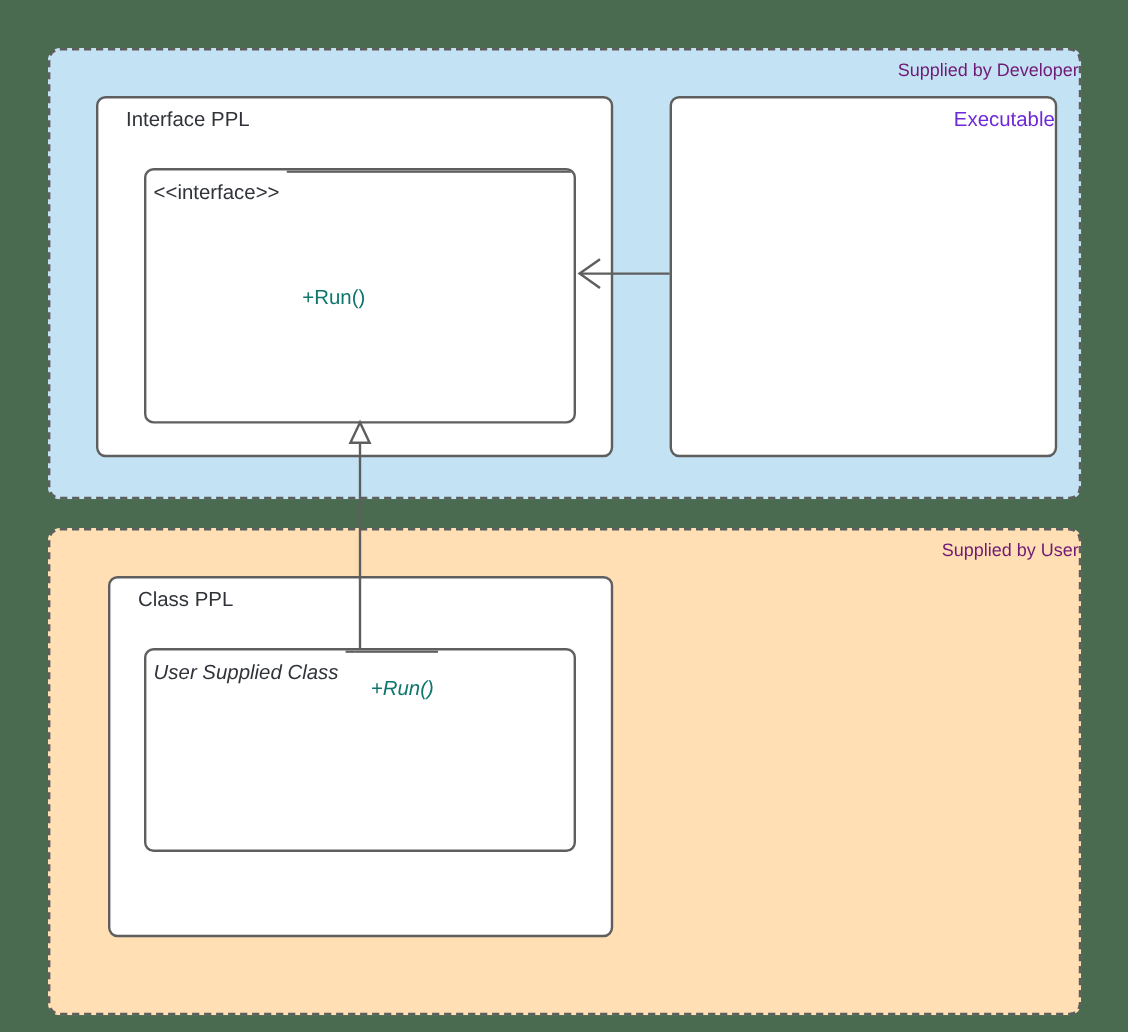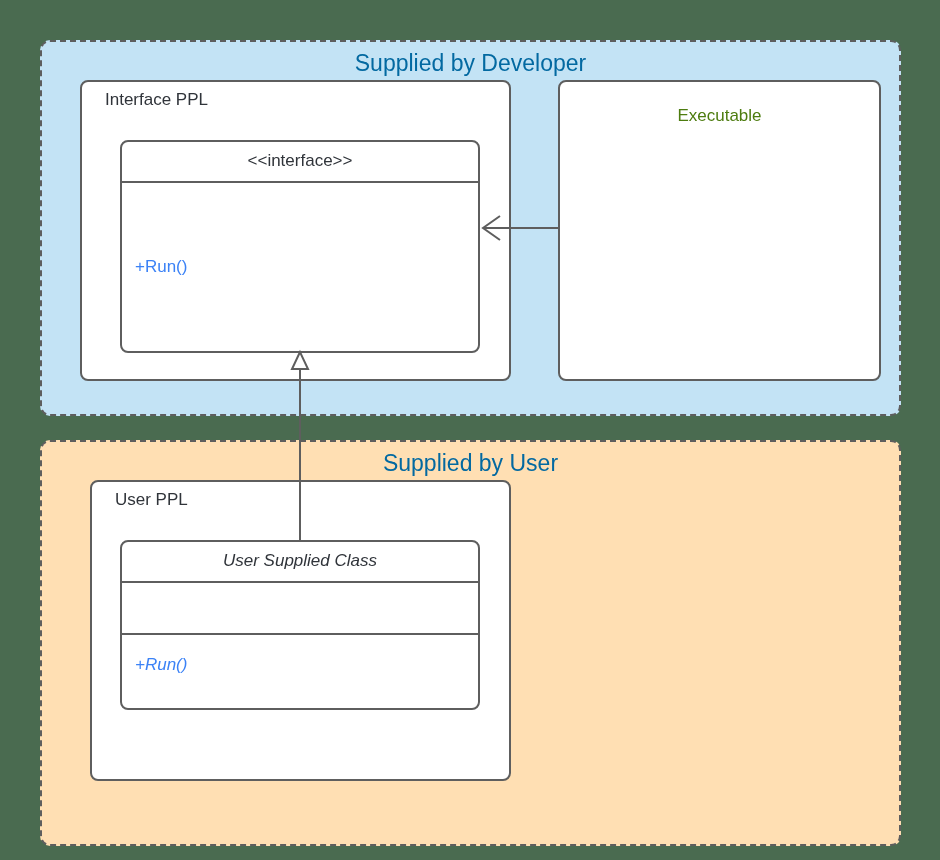--- a/index.html
+++ b/index.html
@@ -38,23 +38,23 @@
     top: 440px;
     width: 861px;
     height: 406px;
     background: #ffdfb3;
   }
   .panel-title {
     position: absolute;
     top: 8px;
     left: 0;
     width: 100%;
-    text-align: center;
-    font-size: 23px;
-    color: #0369a1;
+    text-align: right;
+    font-size: 15px;
+    color: #701a75;
     white-space: nowrap;
   }
 
   
   .package {
     position: absolute;
     box-sizing: border-box;
     background: #ffffff;
     border: 2px solid #5e5e5e;
     border-radius: 8px;
@@ -87,38 +87,37 @@
     top: 80px;
     width: 323px;
     height: 301px;
     box-sizing: border-box;
     background: #ffffff;
     border: 2px solid #5e5e5e;
     border-radius: 8px;
   }
   .box-title {
     position: absolute;
-    top: 24px;
+    top: 8px;
     left: 0;
     width: 100%;
-    text-align: center;
-    font-size: 17px;
-    color: #4d7c0f;
+    text-align: right;
+    font-size: 17px;
+    color: #6d28d9;
     white-space: nowrap;
   }
 
   
   .uml-class {
     position: absolute;
     box-sizing: border-box;
     background: #ffffff;
     border: 2px solid #5e5e5e;
     border-radius: 8px;
     display: flex;
-    flex-direction: column;
     overflow: hidden;
   }
   #class-plugin-interface {
     left: 120px;
     top: 140px;
     width: 360px;
     height: 213px;
   }
   #class-user-supplied {
     left: 120px;
@@ -137,21 +136,21 @@
   .cmp-header {
     text-align: center;
     font-size: 17px;
     color: #30343a;
     padding: 8px 6px 9px 6px;
     line-height: 1.32;
   }
   .cmp-body {
     flex: 1 1 auto;
     font-size: 17px;
-    color: #3b82f6;
+    color: #0f766e;
     padding: 0 4px;
     display: flex;
     align-items: center;
   }
   .cmp-body.empty {
     flex: 0 0 auto;
     height: 52px;
   }
   .cmp-body .member {
     padding-left: 9px;
@@ -206,21 +205,21 @@
 
   <div class="package" id="package-interface-ppl">
     <div class="package-title">Interface PPL</div>
   </div>
 
   <div id="box-executable">
     <div class="box-title">Executable</div>
   </div>
 
   <div class="package" id="package-user-ppl">
-    <div class="package-title">User PPL</div>
+    <div class="package-title">Class PPL</div>
   </div>
 
   <div class="uml-class" id="class-plugin-interface">
     <div class="compartment cmp-header">
       <div>&lt;&lt;interface&gt;&gt;</div>
     </div>
     <div class="compartment cmp-body">
       <span class="member">+Run()</span>
     </div>
   </div>

